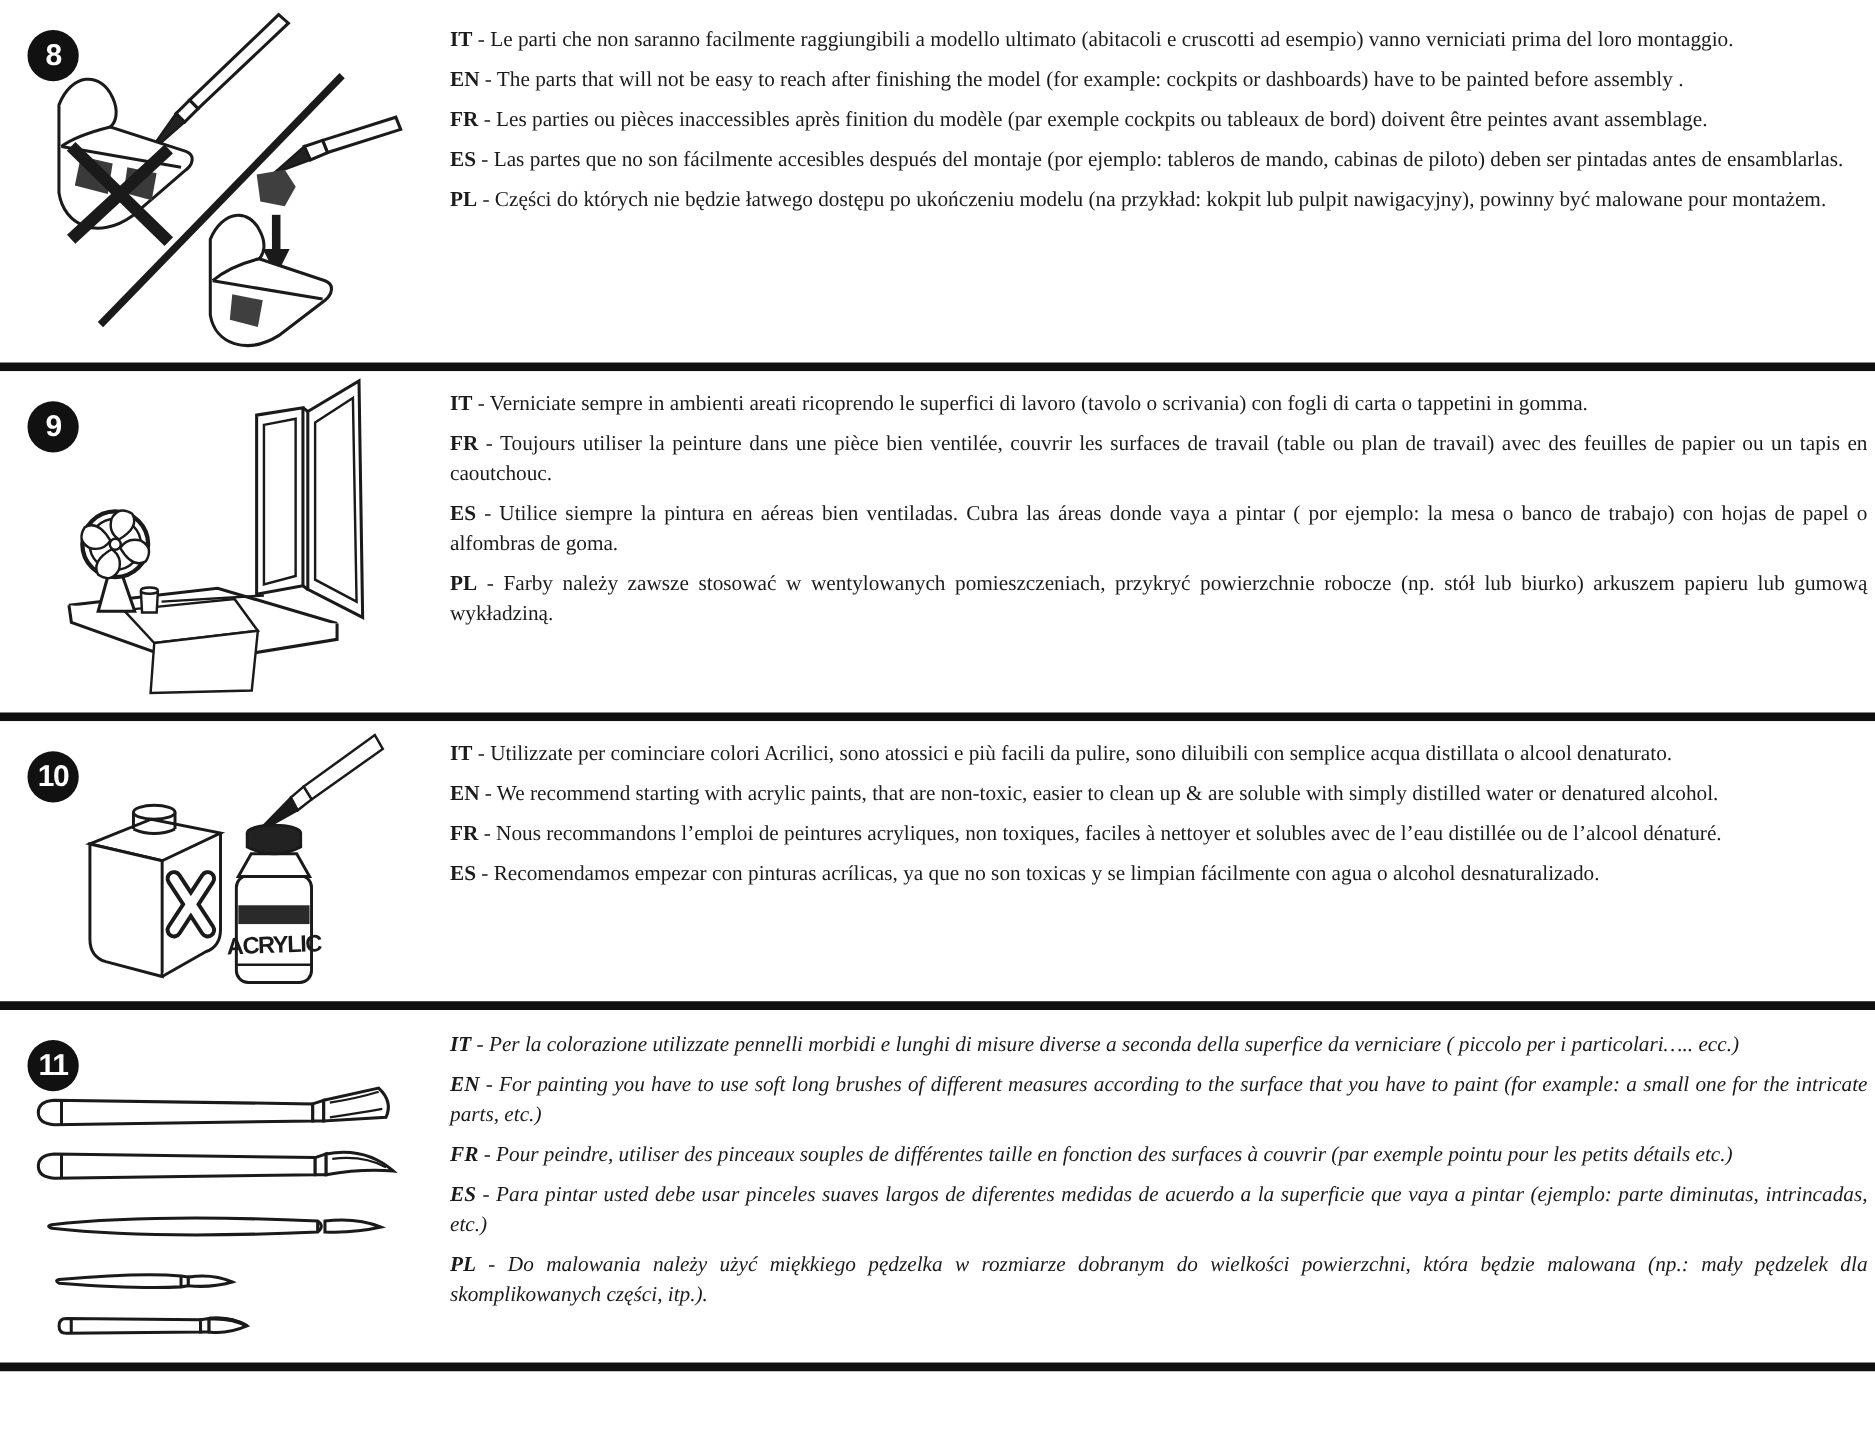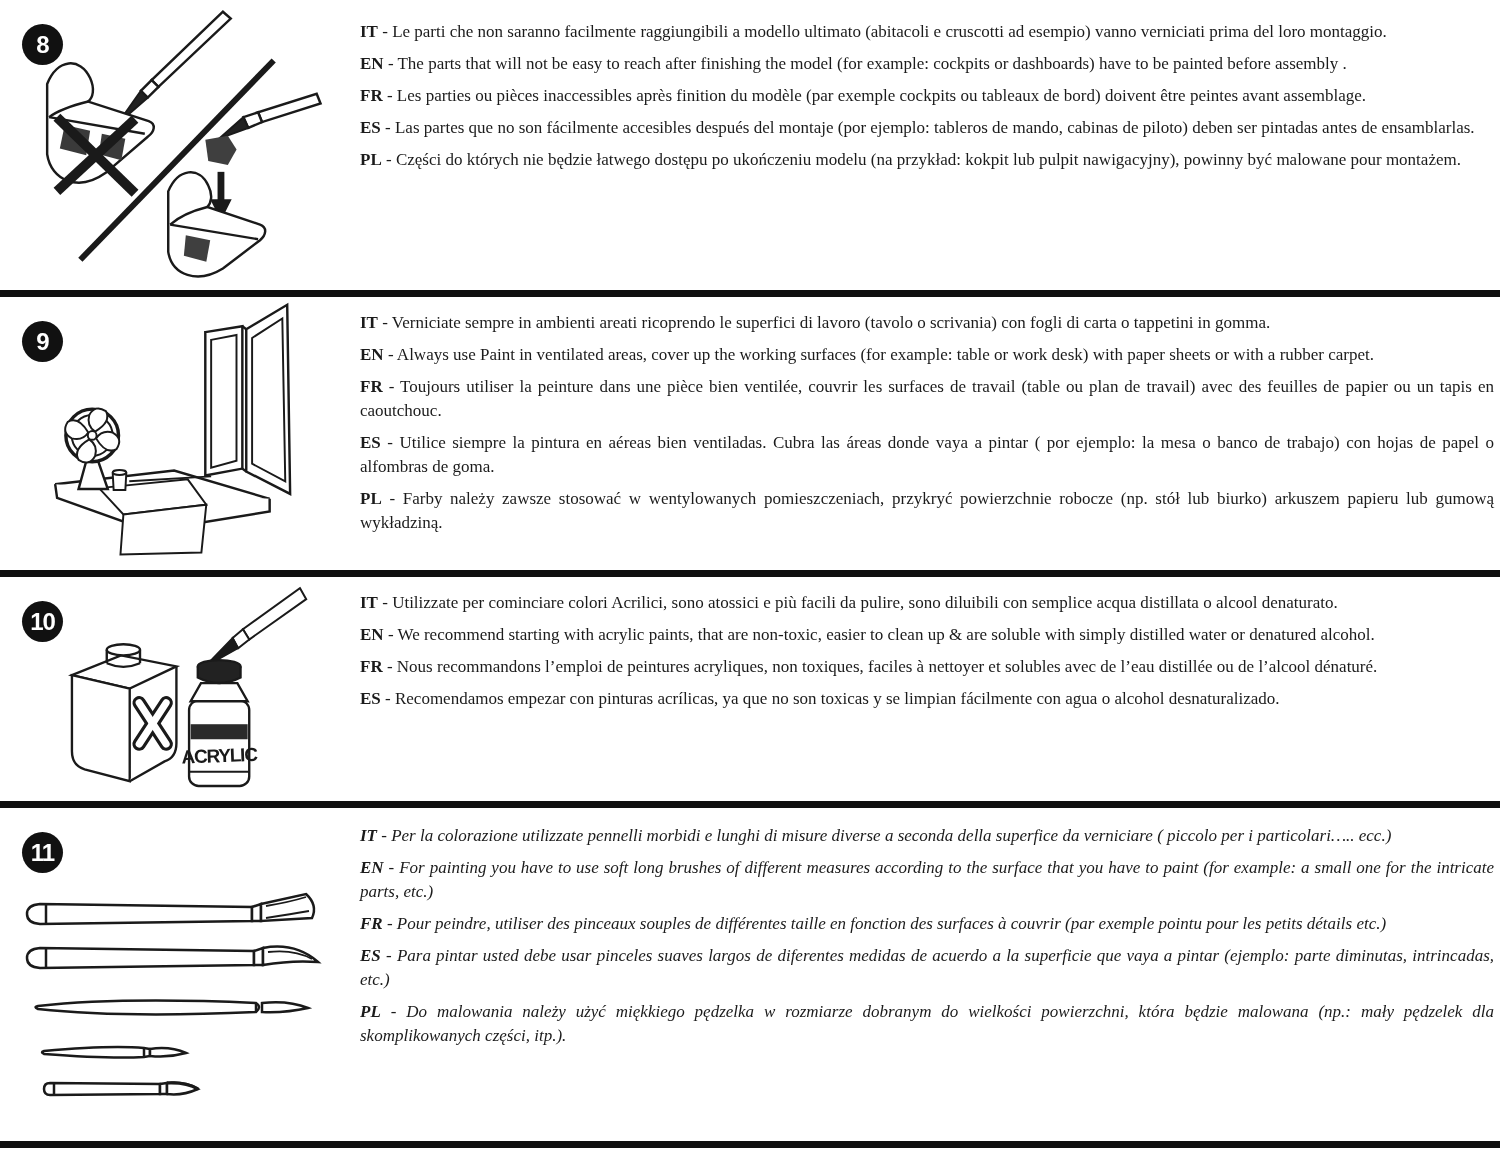--- a/index.html
+++ b/index.html
@@ -10,21 +10,21 @@
     color:#1b1b1b;
   }
   .row {
     display:flex; width:1500px; position:relative;
     border-bottom:7px solid #101010;
     background:#ffffff;
   }
   .row.s8  { height:297px; }
   .row.s9  { height:280px; }
   .row.s10 { height:231px; }
-  .row.s11 { height:340px; }
+  .row.s11 { height:289px; }
   .illus {
     width:356px; flex:0 0 356px; position:relative;
   }
   .illus svg { position:absolute; left:0; top:0; width:100%; height:100%; }
   .badge {
     position:absolute; left:22px; top:24px; z-index:5;
     width:41px; height:41px; border-radius:50%;
     background:#111111; color:#ffffff;
     display:flex; align-items:center; justify-content:center;
     font-family:"Liberation Sans", sans-serif;
@@ -126,21 +126,20 @@
           <path d="M93,138 Q110,128 104,117 Q93,110 87,121 Q84,132 93,138 Z" transform="rotate(90 90 142)"></path>
           <path d="M93,138 Q110,128 104,117 Q93,110 87,121 Q84,132 93,138 Z" transform="rotate(180 90 142)"></path>
           <path d="M93,138 Q110,128 104,117 Q93,110 87,121 Q84,132 93,138 Z" transform="rotate(270 90 142)"></path>
         </g>
         <circle cx="90" cy="142" r="4.5" fill="#fff" stroke-width="2"></circle>
       </g>
     </svg>
   </div>
   <div class="text">
     <p class="para"><b>IT</b> <span>- Verniciate sempre in ambienti areati ricoprendo le superfici di lavoro (tavolo o scrivania) con fogli di carta o tappetini in gomma.</span></p>
-    <p class="para"><b>EN</b> <span>- Always use Paint in ventilated areas, cover up the working surfaces (for example:  table or work desk) with paper sheets or with a rubber carpet.</span></p>
     <p class="para"><b>FR</b> <span>- Toujours utiliser la peinture dans une pièce bien ventilée, couvrir les surfaces de travail (table ou plan de travail) avec des feuilles de papier ou un tapis en caoutchouc.</span></p>
     <p class="para"><b>ES</b> <span>- Utilice siempre la pintura en aéreas bien ventiladas. Cubra las áreas donde vaya a pintar ( por ejemplo: la mesa o banco de trabajo) con hojas de papel o alfombras de goma.</span></p>
     <p class="para"><b>PL</b> <span>- Farby należy zawsze stosować w wentylowanych pomieszczeniach, przykryć powierzchnie robocze (np. stół lub biurko) arkuszem papieru lub gumową wykładziną.</span></p>
   </div>
 </section>
 
 <section class="row s10">
   <div class="illus">
     <div class="badge">
         <span>10</span>

